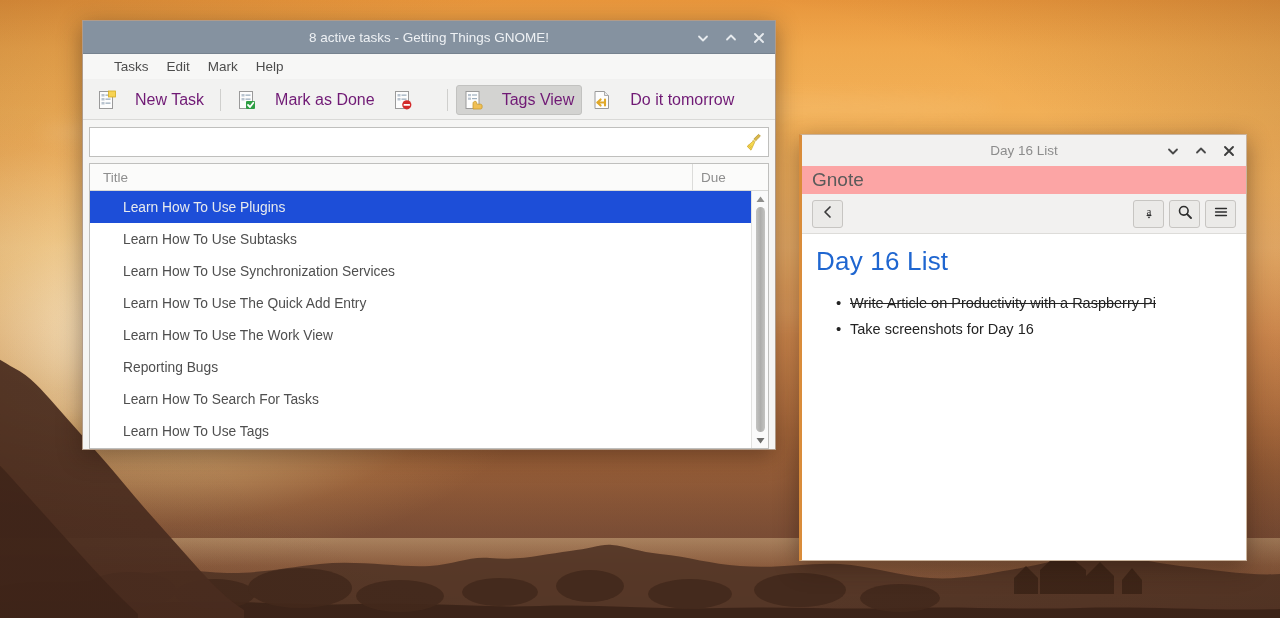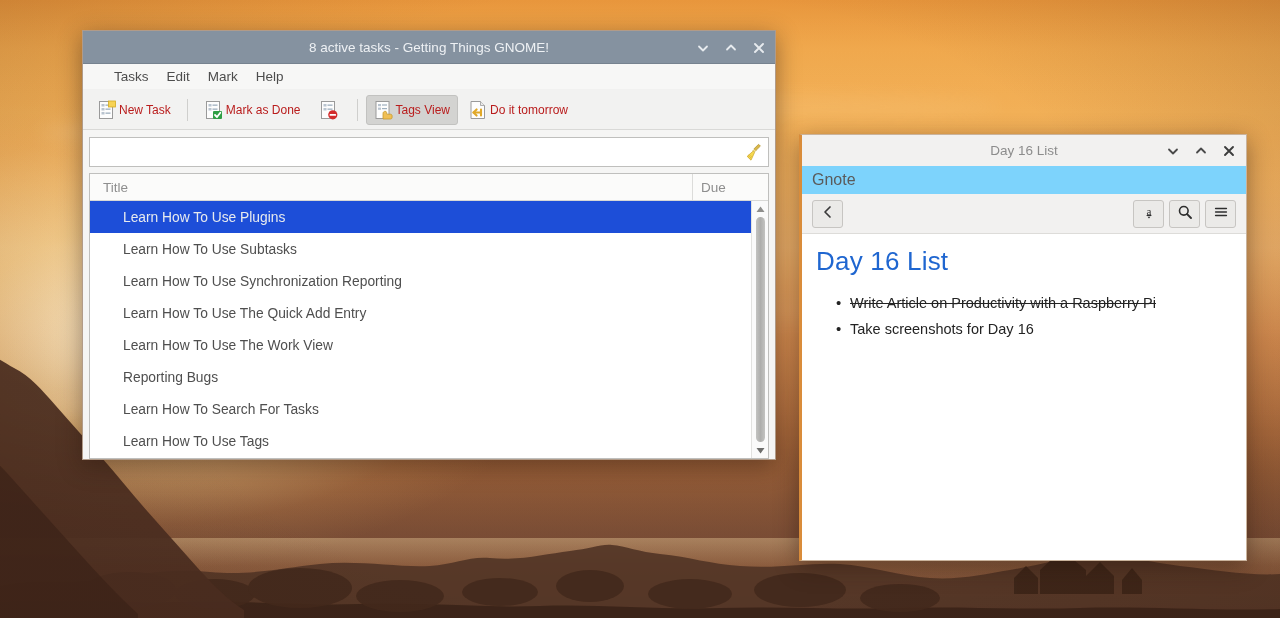--- a/index.html
+++ b/index.html
@@ -85,21 +85,21 @@
     position: absolute; left:0; top:0; width:1280px; height:618px;
     background: radial-gradient(ellipse 900px 560px at 640px 300px,
        rgba(0,0,0,0) 55%, rgba(60,30,15,0.20) 100%);
   }
 
   
   .window { position: absolute; }
 
   
   #gtg-window {
-    left: 82px; top: 30px; width: 694px; height: 430px;
+    left: 82px; top: 20px; width: 694px; height: 430px;
     border: 1px solid rgba(120,80,50,0.55);
     box-shadow: 0 6px 22px rgba(40,20,10,0.45);
     background: #f5f5f4;
   }
   .gtg-titlebar {
     height: 33px; background: #8592a0;
     display: flex; align-items: center; position: relative;
     border-bottom: 1px solid #76828f;
   }
   .gtg-title {
@@ -123,23 +123,23 @@
   .menu-item {
     font-size: 13.5px; color: #4d4d4d; padding: 2px 7px; border-radius: 2px;
   }
 
   .gtg-toolbar {
     height: 40px; background: #f2f2f1;
     display: flex; align-items: center; padding: 0 6px; gap: 2px;
     border-bottom: 1px solid #d9d9d7;
   }
   .tb-btn {
-    display: flex; align-items: center; gap: 2px;
+    display: flex; align-items: center; gap: 18px;
     padding: 4px 7px; border-radius: 3px;
-    font-size: 12px; color: #b91c1c;
+    font-size: 16px; color: #701a75;
     border: 1px solid transparent;
   }
   .tb-btn.active {
     background: #d3d3d1; border-color: #c2c2c0;
   }
   .tb-sep {
     width: 1px; height: 22px; background: #cfcfcd; margin: 0 6px;
   }
   .tb-ico { width: 20px; height: 20px; display: block; }
 
@@ -218,21 +218,21 @@
   }
   .gn-title {
     width: 100%; text-align: center; font-size: 13.5px; color: #8c8c8c;
   }
   .gn-winbtns {
     position: absolute; right: 10px; top: 0; height: 31px;
     display: flex; align-items: center; gap: 14px;
   }
   .gn-appname {
     height: 28px; display: flex; align-items: center; padding-left: 10px;
-    font-size: 16px; color: #5a5a5a; background: #7dd3fc;
+    font-size: 19px; color: #5a5a5a; background: #fca5a5;
   }
   .gn-toolbar {
     height: 40px; background: #f2f1f0;
     display: flex; align-items: center; padding: 0 10px;
     border-bottom: 1px solid #dddcd9;
   }
   .gn-btn {
     min-width: 31px; height: 28px;
     background: #ebeae8; border: 1px solid #c7c5c2; border-radius: 3px;
     display: flex; align-items: center; justify-content: center;
@@ -461,21 +461,21 @@
       </div>
       <div class="gtg-listbody">
         <div class="gtg-rows" id="task-rows">
             <div class="task-row selected">
               <span>Learn How To Use Plugins</span>
             </div>
             <div class="task-row">
               <span>Learn How To Use Subtasks</span>
             </div>
             <div class="task-row">
-              <span>Learn How To Use Synchronization Reporting</span>
+              <span>Learn How To Use Synchronization Services</span>
             </div>
             <div class="task-row">
               <span>Learn How To Use The Quick Add Entry</span>
             </div>
             <div class="task-row">
               <span>Learn How To Use The Work View</span>
             </div>
             <div class="task-row">
               <span>Reporting Bugs</span>
             </div>

